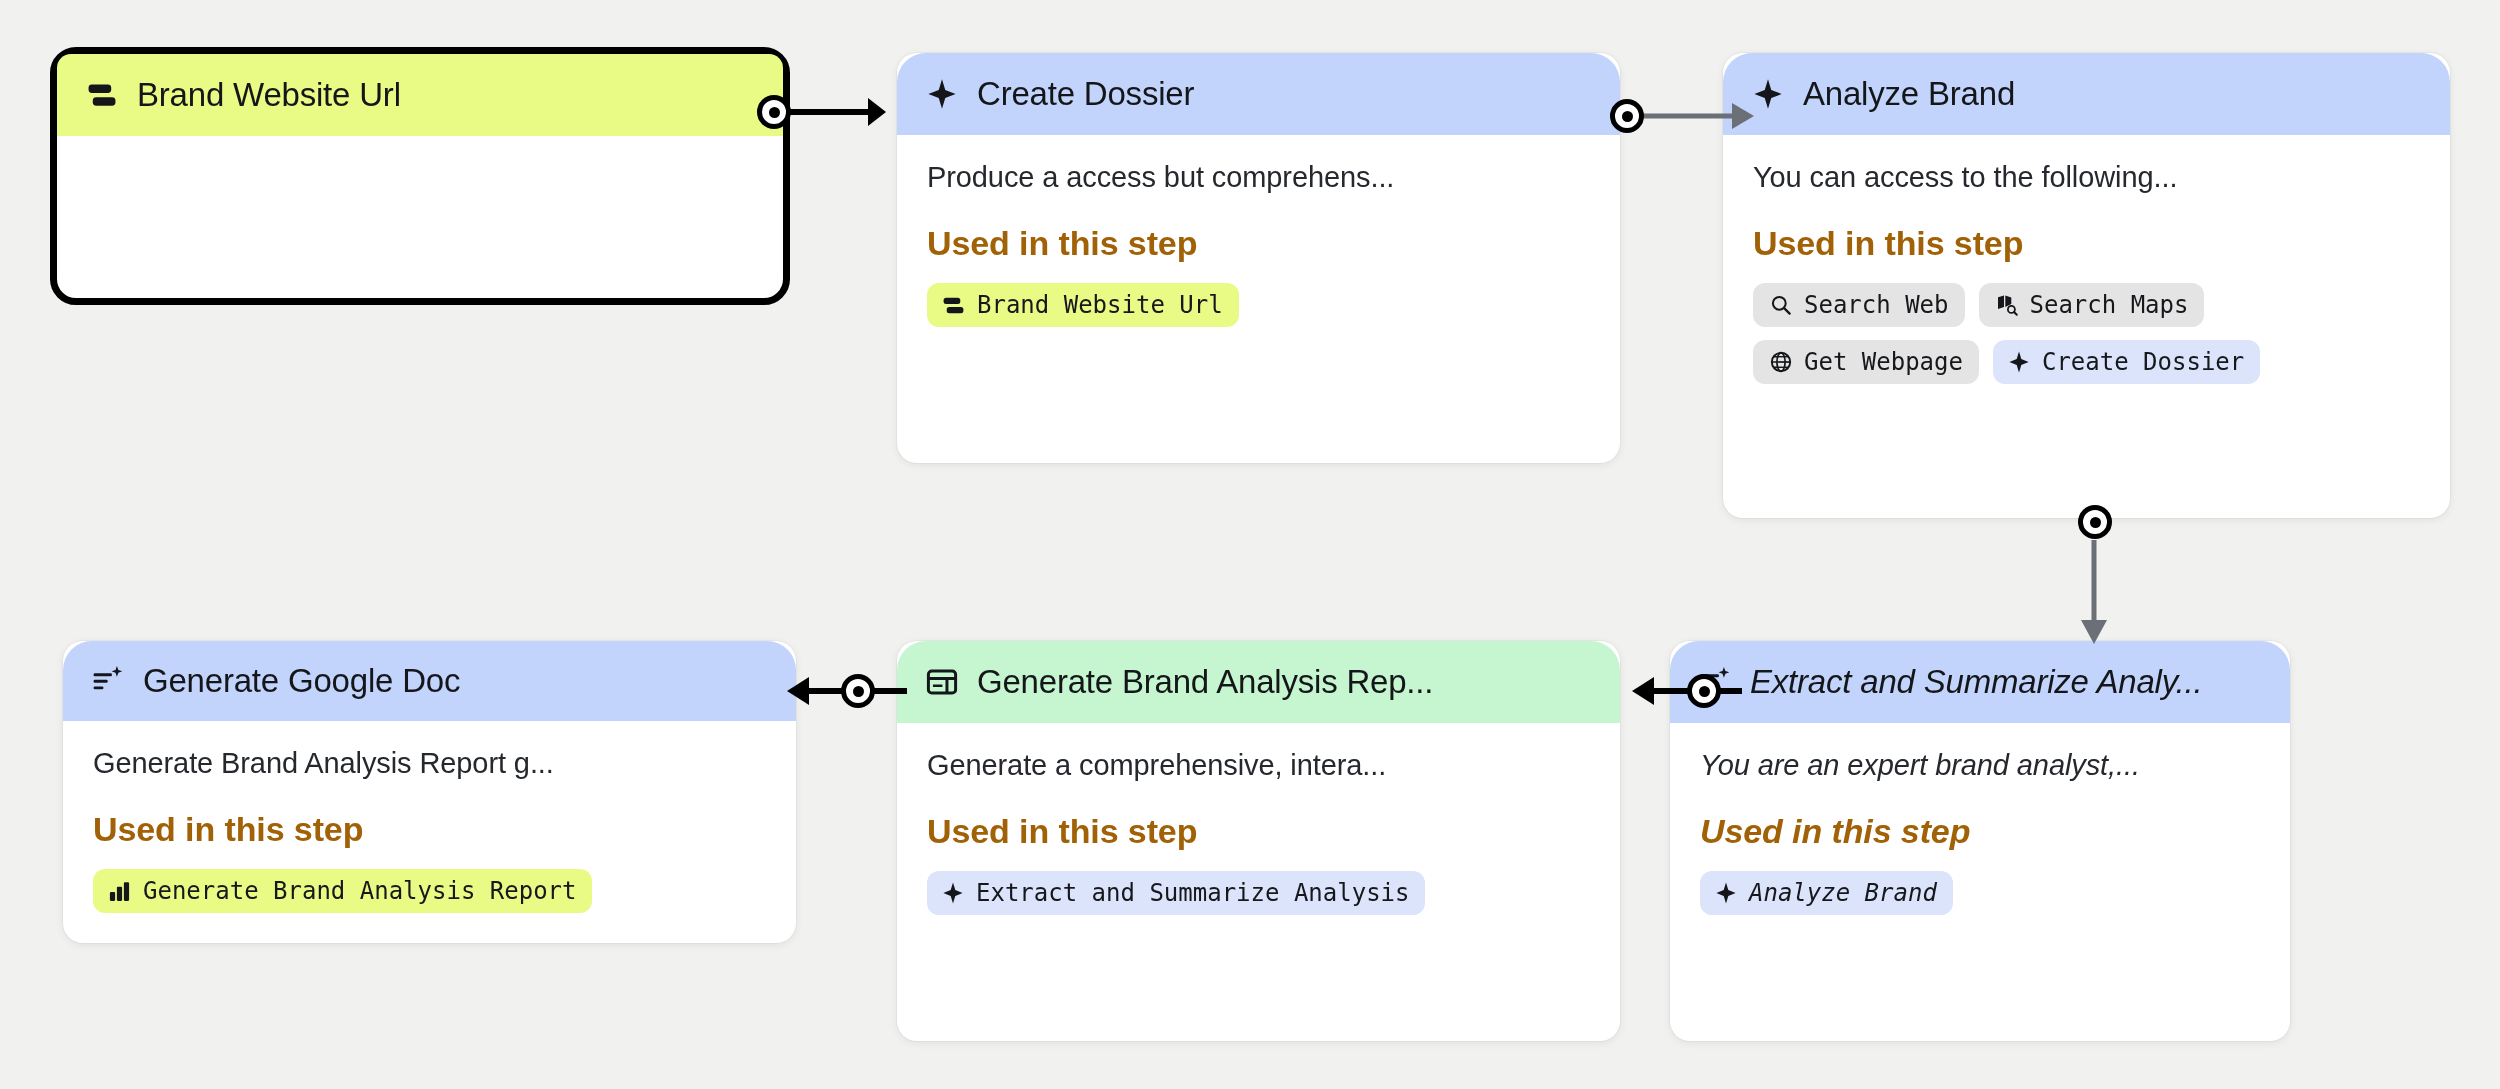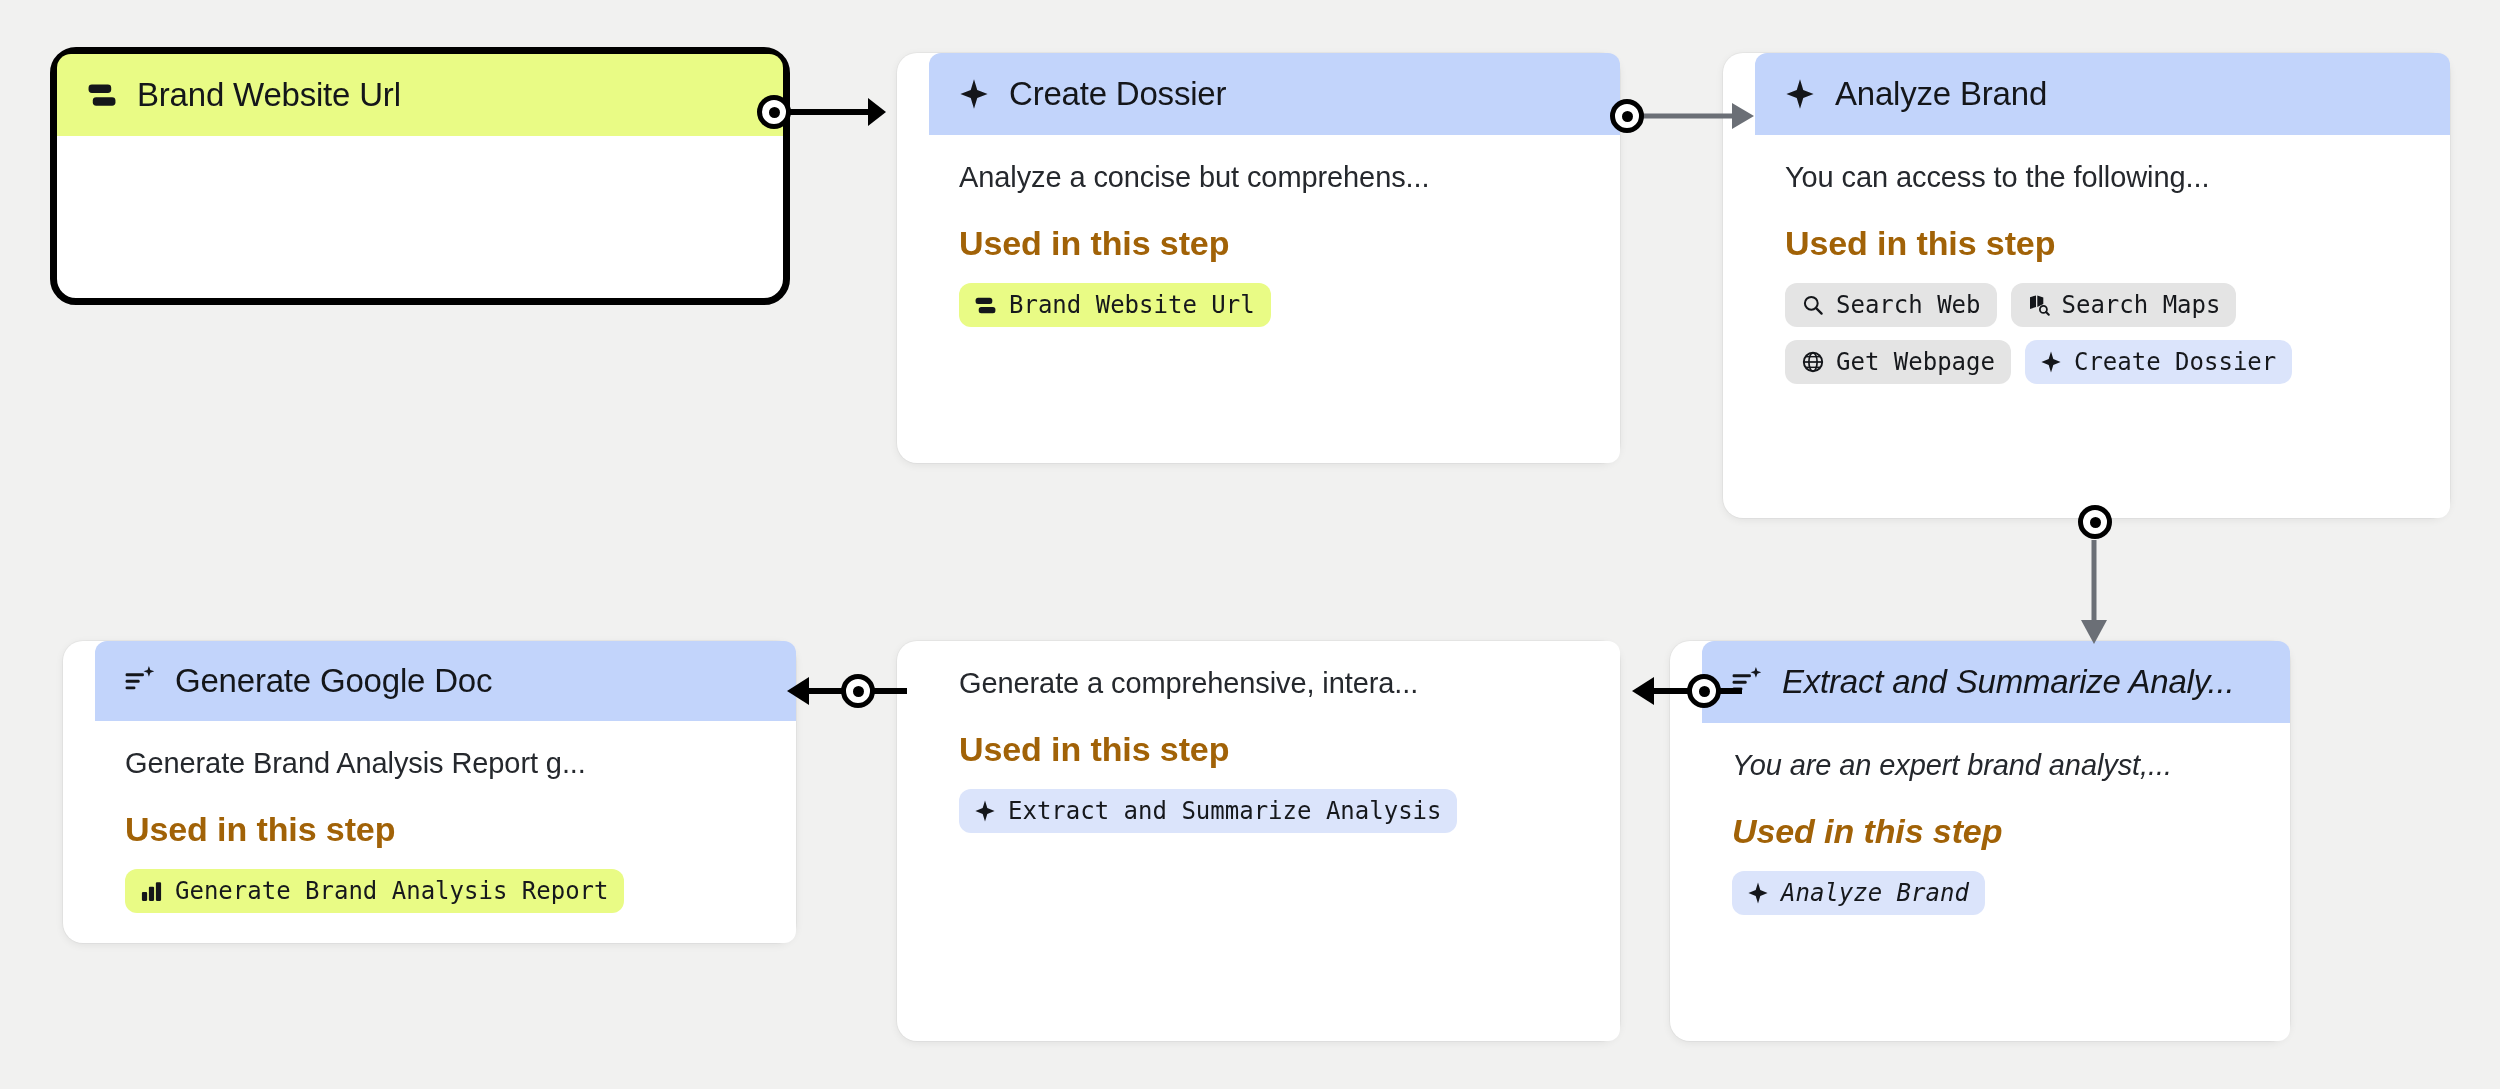--- a/index.html
+++ b/index.html
@@ -37,22 +37,21 @@
     box-shadow: none;
   }
   .node-inner {
     border-radius: 14px;
     overflow: hidden;
     height: 100%;
     display: flex;
     flex-direction: column;
   }
   .node:not(.selected) .node-inner {
-    border-radius: 12px;
-    margin-left: 32px;
+    border-radius: 29px;
   }
 
   .node-header {
     display: flex;
     align-items: center;
     gap: 18px;
     padding: 22px 28px;
     min-height: 50px;
     box-sizing: border-box;
   }
@@ -194,21 +193,21 @@
     <div class="node-inner">
       <div class="node-header hdr-blue">
         <span class="ic">
           <svg width="34" height="34" viewBox="0 0 24 24">
             <path d="M12 1.6 L14.3 9.1 L21.6 12 L14.3 14.9 L12 22.4 L9.7 14.9 L2.4 12 L9.7 9.1 Z" fill="#14161a"></path>
           </svg>
         </span>
         <span class="title">Create Dossier</span>
       </div>
       <div class="node-body">
-        <div class="desc">Analyze a concise but comprehens...</div>
+        <div class="desc">Produce a access but comprehens...</div>
         <div class="used-label">Used in this step</div>
         <div class="chips">
           <span class="chip chip-yellow">
             <span class="ic">
               <svg width="25" height="25" viewBox="0 0 24 24">
                 <rect x="2.5" y="4.5" width="16" height="6" rx="2.4" fill="#14161a"></rect>
                 <rect x="5.5" y="13.5" width="16" height="6" rx="2.4" fill="#14161a"></rect>
               </svg>
             </span>
             <span>Brand Website Url</span>
@@ -309,20 +308,31 @@
             </span>
             <span>Generate Brand Analysis Report</span>
           </span>
         </div>
       </div>
     </div>
   </div>
 
   <div class="node" style="left:897px; top:641px; width:723px; height:400px;">
     <div class="node-inner">
+      <div class="node-header hdr-green">
+        <span class="ic">
+          <svg width="34" height="34" viewBox="0 0 24 24">
+            <rect x="2.4" y="4.2" width="19.2" height="15.6" rx="2.4" fill="none" stroke="#14161a" stroke-width="2.1"></rect>
+            <line x1="2.4" y1="9.6" x2="21.6" y2="9.6" stroke="#14161a" stroke-width="2.1"></line>
+            <line x1="15.5" y1="9.6" x2="15.5" y2="19.8" stroke="#14161a" stroke-width="2.1"></line>
+            <line x1="5.6" y1="14.6" x2="12.3" y2="14.6" stroke="#14161a" stroke-width="1.7"></line>
+          </svg>
+        </span>
+        <span class="title">Generate Brand Analysis Rep...</span>
+      </div>
       <div class="node-body">
         <div class="desc">Generate a comprehensive, intera...</div>
         <div class="used-label">Used in this step</div>
         <div class="chips">
           <span class="chip chip-blue">
             <span class="ic">
               <svg width="24" height="24" viewBox="0 0 24 24">
                 <path d="M12 1.6 L14.3 9.1 L21.6 12 L14.3 14.9 L12 22.4 L9.7 14.9 L2.4 12 L9.7 9.1 Z" fill="#14161a"></path>
               </svg>
             </span>

